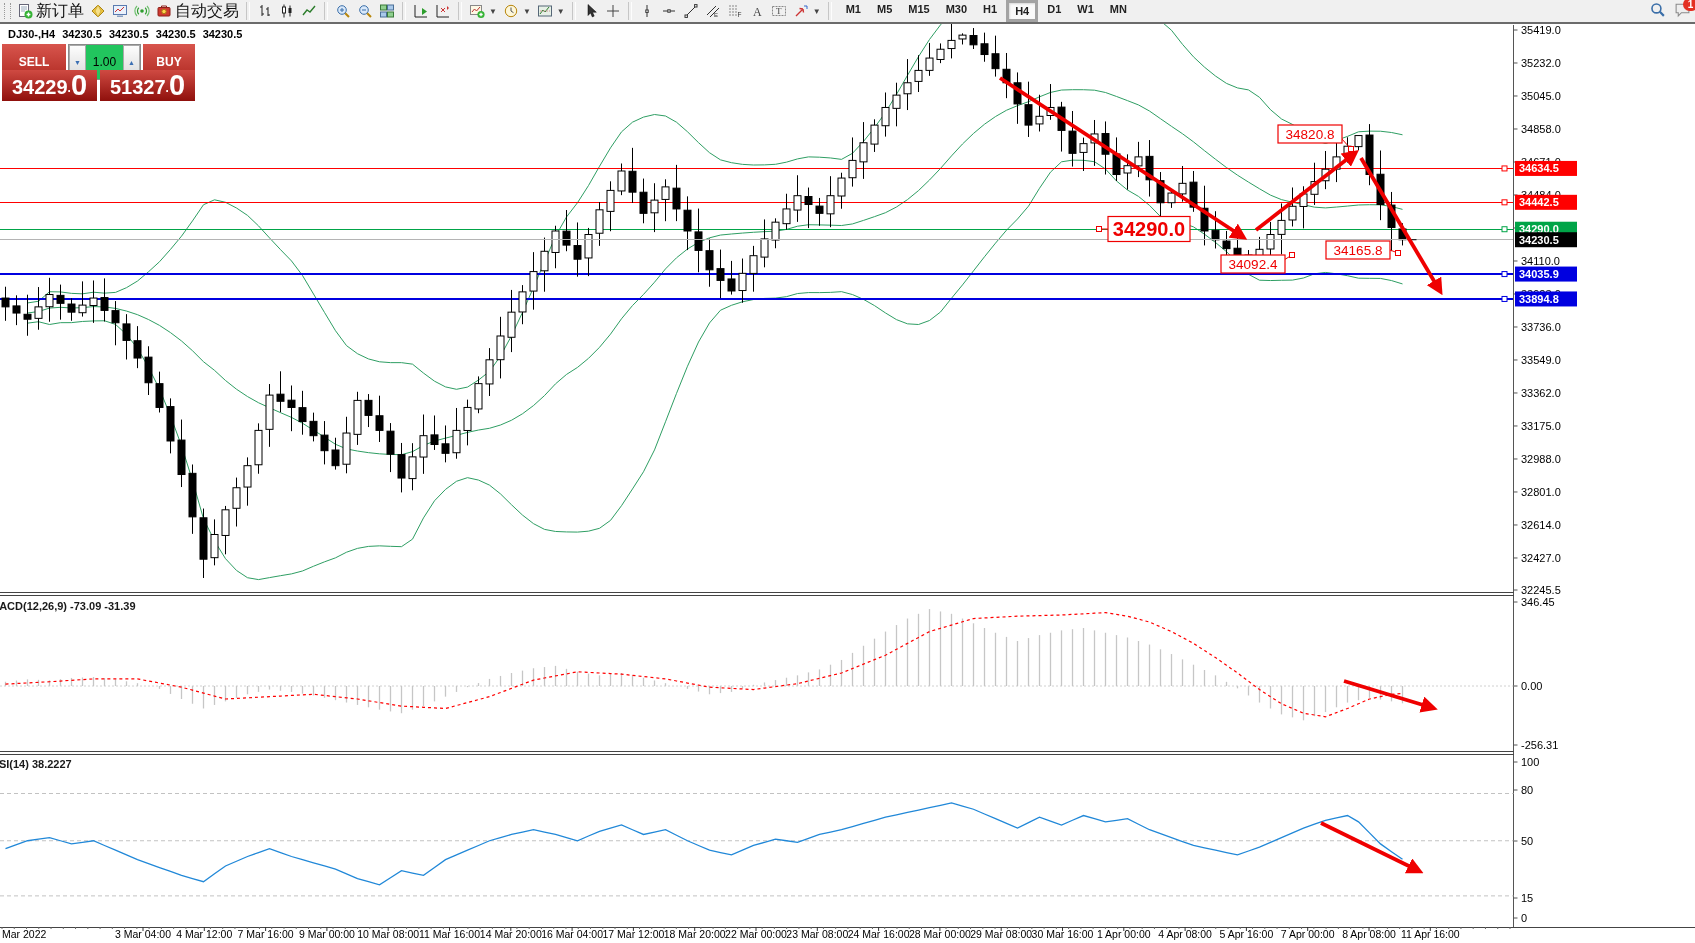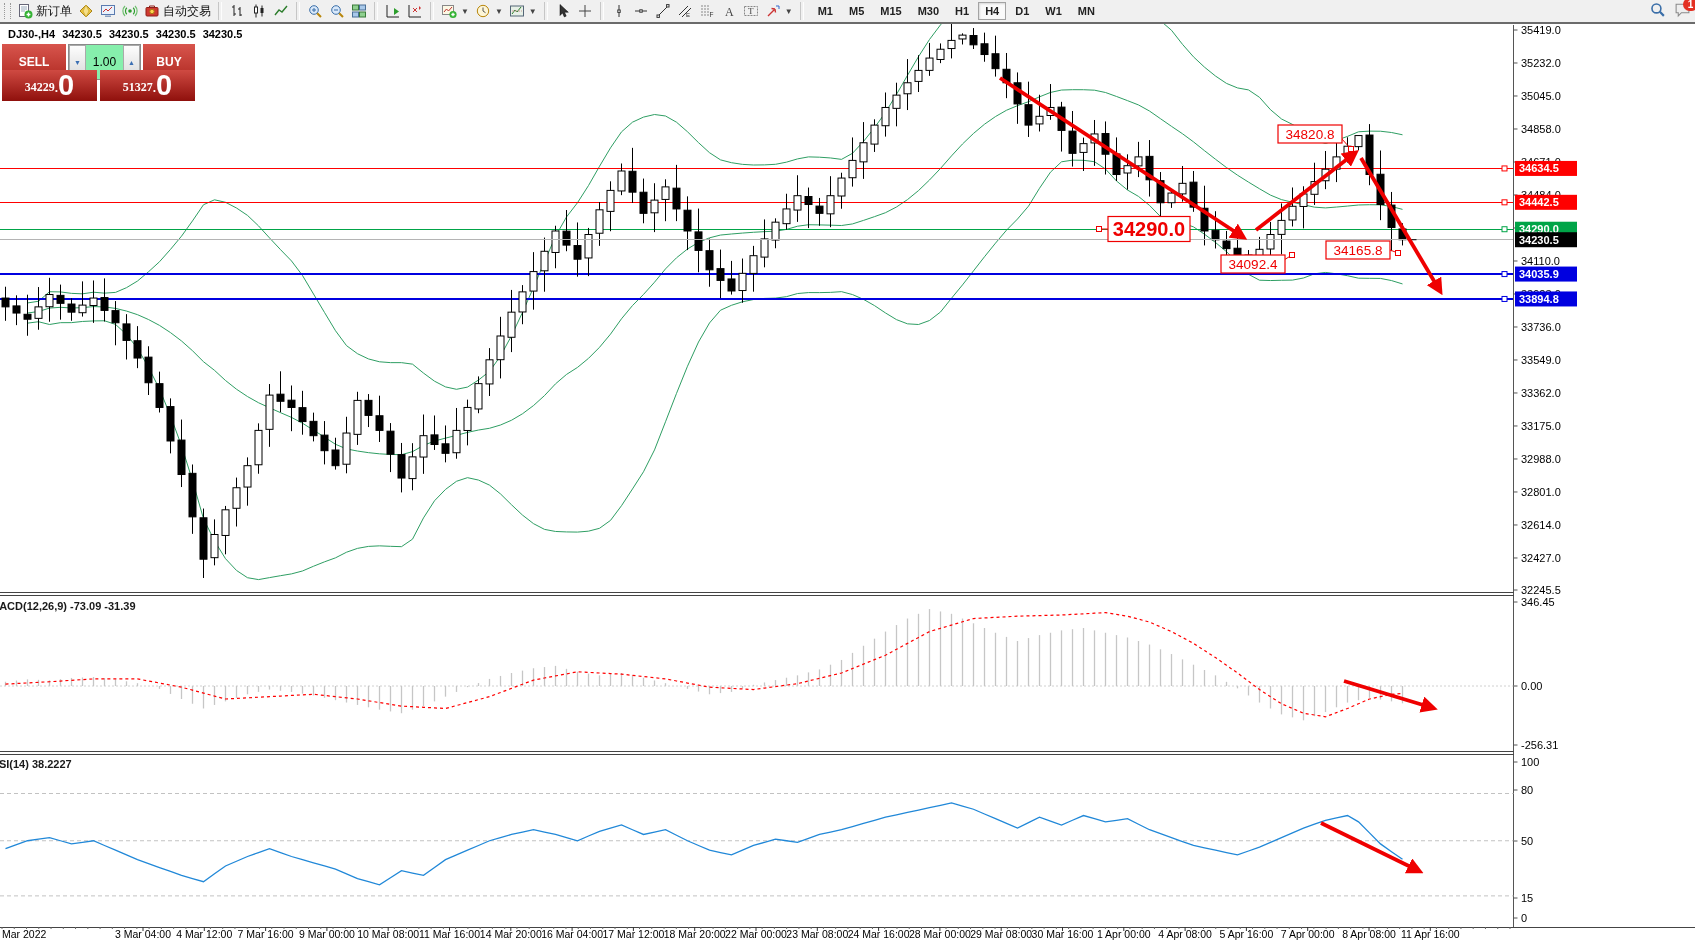--- a/index.html
+++ b/index.html
@@ -6,48 +6,48 @@
   .stage{position:relative;width:1695px;height:943px;background:#fff;overflow:hidden;
          font-family:"Liberation Sans",sans-serif;-webkit-font-smoothing:antialiased;}
   
   .toolbar{position:absolute;left:0;top:0;width:1695px;height:22px;background:#f0f0f0;
            display:flex;align-items:center;padding-left:4px;z-index:6;}
   .tb-dark-line{position:absolute;left:0;top:22px;width:1695px;height:2px;background:#6b6b6b;z-index:6;}
   .grip{width:5px;height:16px;margin:0 3px 0 0;border-left:1px dotted #9a9a9a;border-right:1px dotted #9a9a9a;}
   .tsep{width:2px;height:18px;margin:0 4px;border-left:1px solid #c6c6c6;border-right:1px solid #fdfdfd;}
   .tbtn{height:20px;display:flex;align-items:center;gap:3px;padding:0 3px;cursor:default;}
   .tbtn svg{width:16px;height:16px;display:block;}
-  .tbtn .tlabel{font-size:12px;color:#111;white-space:nowrap;}
+  .tbtn .tlabel{font-size:16px;color:#111;white-space:nowrap;}
   .dd{font-size:8px;color:#444;margin-left:1px;}
   .tf-group{display:flex;margin-left:2px;}
   .tf{font-size:11px;font-weight:bold;color:#222;padding:2px 6px;margin:0 1px;border:1px solid transparent;}
-  .tf.active{background:#fafafa;border:1px solid #a3a3a3;box-shadow:inset 1px 1px 2px #00000022;}
+  .tf.active{background:#fafafa;border:3px solid #a3a3a3;box-shadow:inset 1px 1px 2px #00000022;}
   .tb-right{position:absolute;right:8px;top:1px;display:flex;align-items:center;gap:8px;}
   .tb-right svg{width:17px;height:17px;}
   .chaticon{position:relative;}
   .badge{position:absolute;right:-7px;top:-3px;background:#e33022;color:#fff;font-size:10px;font-weight:bold;
          border-radius:8px;min-width:13px;height:13px;line-height:13px;text-align:center;padding:0 1px;}
   
   .ohlc{position:absolute;left:8px;top:28px;z-index:5;font-size:11px;font-weight:bold;color:#000;letter-spacing:0;}
   .ohlc span{margin-right:4px;text-align:center;}
   
   .panel{position:absolute;left:2px;top:44px;width:193px;height:57px;z-index:5;font-family:"Liberation Sans",sans-serif;}
   .row1{position:absolute;left:0;top:0;width:193px;height:36px;display:flex;}
   .cell-sell,.cell-buy{background:linear-gradient(#d8554d,#b02a22);color:#fff;font-size:12px;font-weight:bold;
         display:flex;align-items:center;justify-content:center;}
   .cell-sell{width:64px;border-right:2px solid #fff;}
   .cell-buy{flex:1;border-left:2px solid #fff;}
-  .stepper{width:71px;background:#86efac;border:1px solid #8a8a8a;display:flex;align-items:stretch;}
+  .stepper{width:71px;background:#22c55e;border:1px solid #8a8a8a;display:flex;align-items:stretch;}
   .spin{width:15px;background:linear-gradient(#fdfdfd,#d9d9d9);border:1px solid #aaa;display:flex;align-items:center;justify-content:center;
         color:#3b6fb3;font-size:7px;}
   .vol{flex:1;display:flex;align-items:center;justify-content:center;font-size:12px;color:#000;}
   .prices{position:absolute;left:0;top:26px;width:193px;height:31px;display:flex;gap:3px;}
   .pbox{background:linear-gradient(#cf4a42,#8f100c);color:#fff;flex:1;display:flex;align-items:flex-end;justify-content:center;
         padding-bottom:1px;}
-  .pmain{font-size:12px;font-weight:bold;line-height:26px;font-family:Liberation Serif, serif;}
+  .pmain{font-size:20px;font-weight:bold;line-height:26px;}
   .pdot{font-size:12px;font-weight:bold;line-height:24px;}
   .pbig{font-size:29px;font-weight:bold;line-height:29px;}
   
   .indlabel{position:absolute;z-index:4;font-size:11px;font-weight:bold;color:#1a1a1a;white-space:nowrap;}
   #macdlabel{left:-10px;top:600px;}
   #rsilabel{left:-9px;top:758px;}
   svg.chart{position:absolute;left:0;top:0;z-index:1;}
 </style>
 </head>
 <body>

